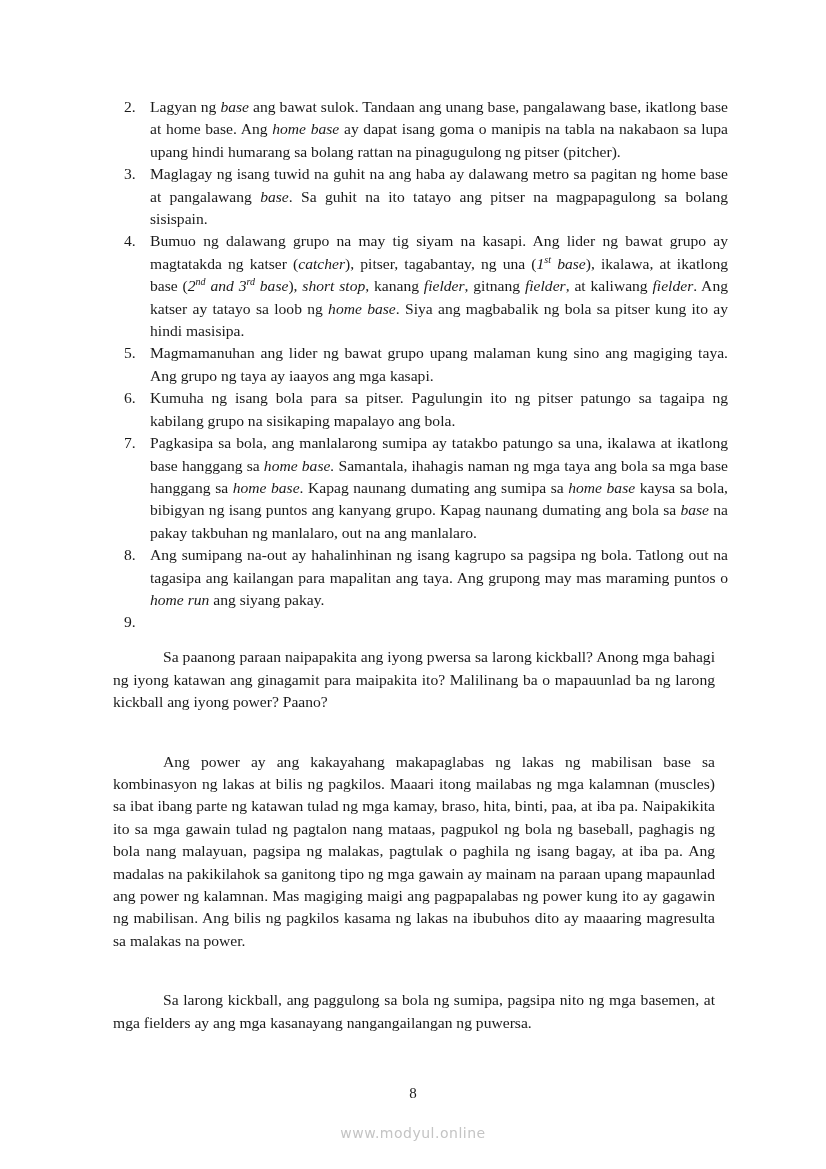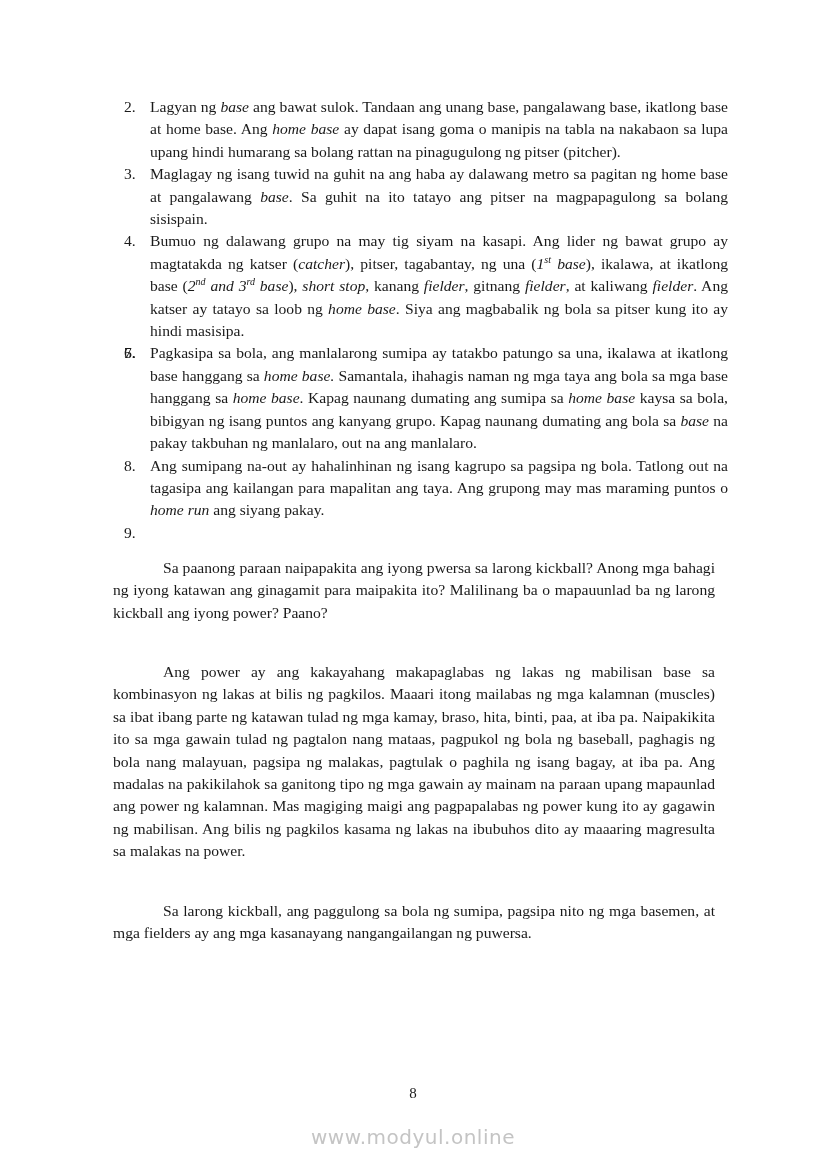--- a/index.html
+++ b/index.html
@@ -60,21 +60,21 @@
       font-size: 15px;
       color: #1a1a1a;
     }
     .watermark {
       position: absolute;
       top: 1125px;
       left: 0;
       width: 826px;
       text-align: center;
       font-family: "DejaVu Sans", "Liberation Sans", sans-serif;
-      font-size: 20px;
+      font-size: 14px;
       color: #c4c4c4;
       letter-spacing: 0.5px;
     }
   </style>
 </head>
 <body>
 
 <div class="page">
   <ol class="steps">
     <li>
@@ -84,23 +84,25 @@
     <li>
       <span class="num">3.</span>
       <span class="body"><span>Maglagay ng isang tuwid na guhit na ang haba ay dalawang metro sa pagitan ng home base at pangalawang </span><i>base</i><span>. Sa guhit na ito tatayo ang pitser na magpapagulong sa bolang sisispain.</span></span>
     </li>
     <li>
       <span class="num">4.</span>
       <span class="body"><span>Bumuo ng dalawang grupo na may tig siyam na kasapi. Ang lider ng bawat grupo ay magtatakda ng katser (</span><i>catcher</i><span>), pitser, tagabantay, ng una (</span><i>1</i><sup style="font-style: italic;">st</sup><i> base</i><span>), ikalawa, at ikatlong base (</span><i>2</i><sup style="font-style: italic;">nd</sup><i> and 3</i><sup style="font-style: italic;">rd</sup><i> base</i><span>), </span><i>short stop</i><span>, kanang </span><i>fielder</i><span>, gitnang </span><i>fielder</i><span>, at kaliwang </span><i>fielder</i><span>. Ang katser ay tatayo sa loob ng </span><i>home base</i><span>. Siya ang magbabalik ng bola sa pitser kung ito ay hindi masisipa.</span></span>
     </li>
     <li>
       <span class="num">5.</span>
+      <span class="body"><span>Magmamanuhan ang lider ng bawat grupo upang malaman kung sino ang magiging taya. Ang grupo ng taya ay iaayos ang mga kasapi.</span></span>
     </li>
     <li>
       <span class="num">6.</span>
+      <span class="body"><span>Kumuha ng isang bola para sa pitser. Pagulungin ito ng pitser patungo sa tagaipa ng kabilang grupo na sisikaping mapalayo ang bola.</span></span>
     </li>
     <li>
       <span class="num">7.</span>
       <span class="body"><span>Pagkasipa sa bola, ang manlalarong sumipa ay tatakbo patungo sa una, ikalawa at ikatlong base hanggang sa </span><i>home base.</i><span> Samantala, ihahagis naman ng mga taya ang bola sa mga base hanggang sa </span><i>home base</i><span>. Kapag naunang dumating ang sumipa sa </span><i>home base</i><span> kaysa sa bola, bibigyan ng isang puntos ang kanyang grupo. Kapag naunang dumating ang bola sa </span><i>base</i><span> na pakay takbuhan ng manlalaro, out na ang manlalaro.</span></span>
     </li>
     <li>
       <span class="num">8.</span>
       <span class="body"><span>Ang sumipang na-out ay hahalinhinan ng isang kagrupo sa pagsipa ng bola. Tatlong out na tagasipa ang kailangan para mapalitan ang taya. Ang grupong may mas maraming puntos o </span><i>home run</i><span> ang siyang pakay.</span></span>
     </li>
     <li>

